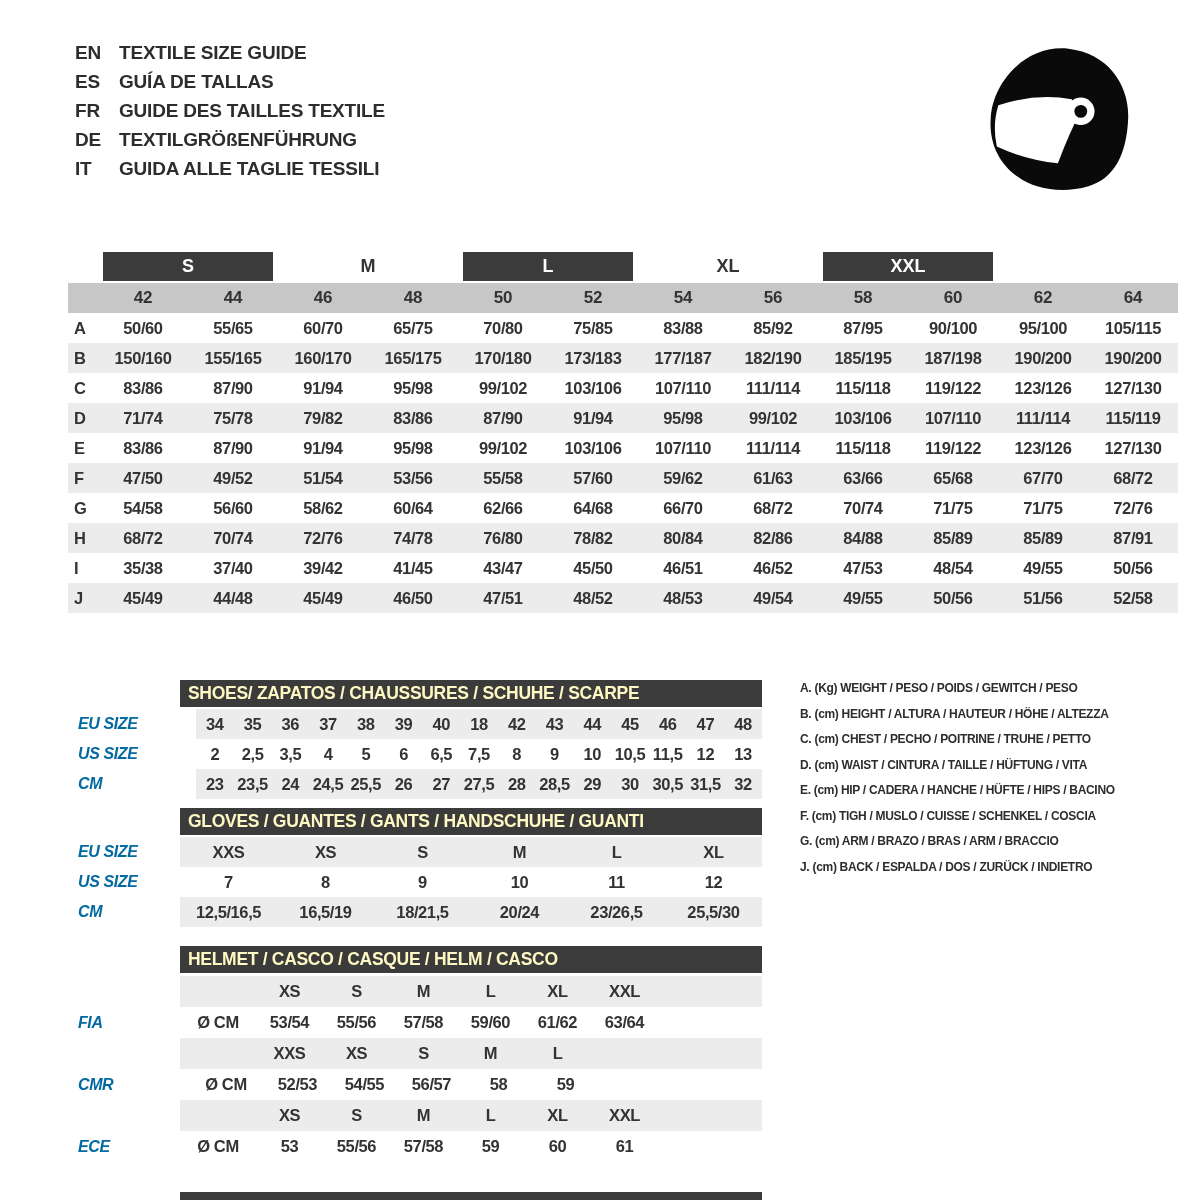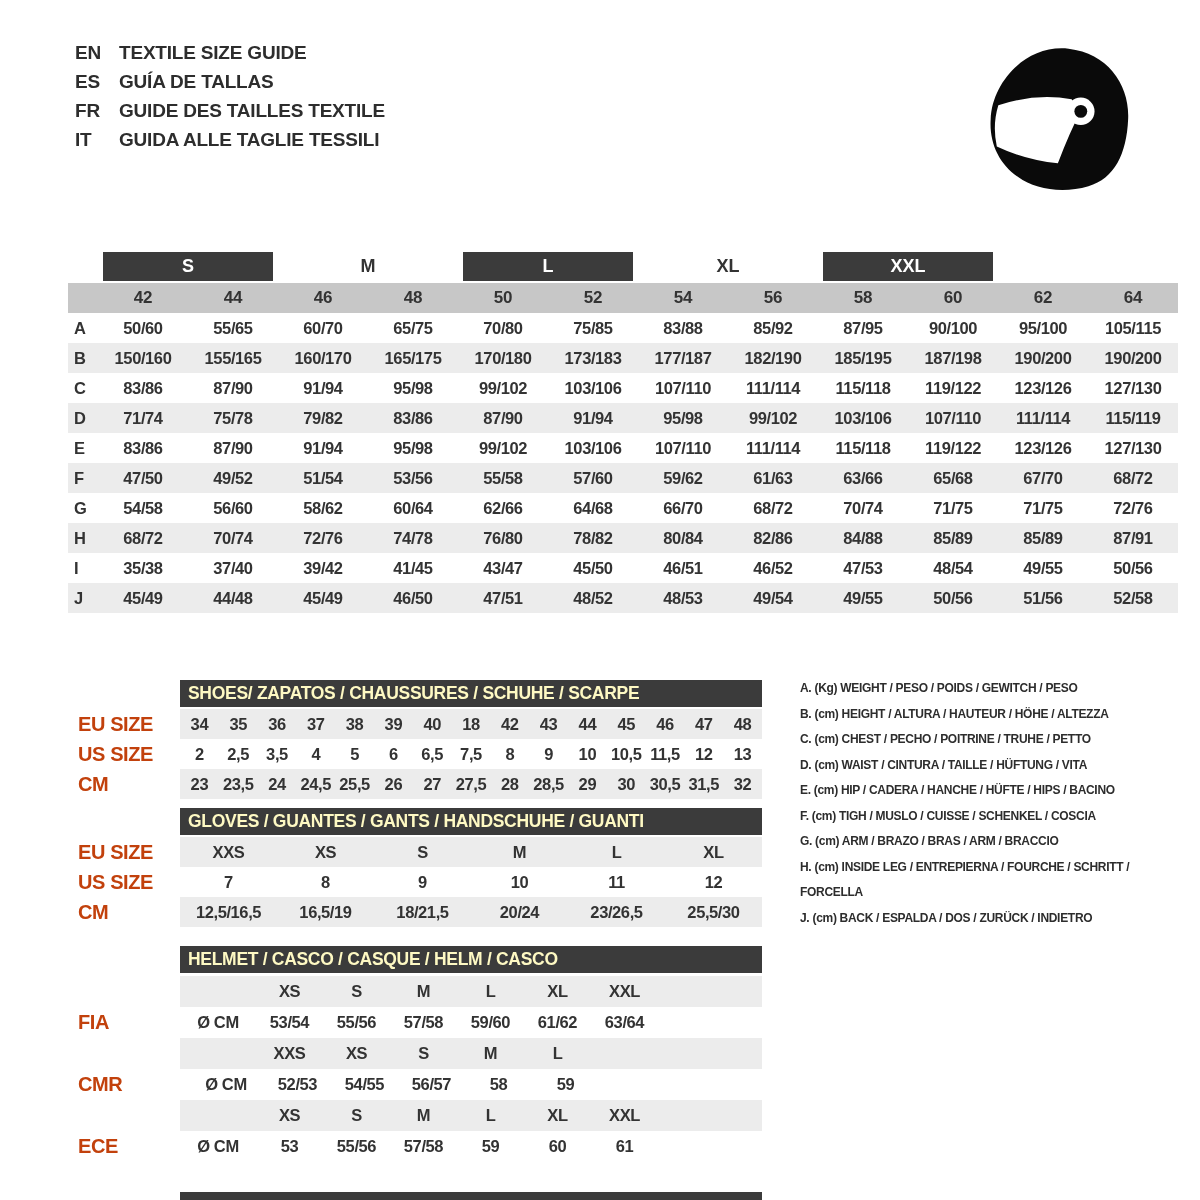--- a/index.html
+++ b/index.html
@@ -32,25 +32,25 @@
   #num-row div { display:flex; align-items:center; justify-content:center; font-size:17px; color:#333; letter-spacing:-0.3px; }
   .data-row { height:30px; font-size:16.5px; letter-spacing:-0.4px; }
   .data-row.band { background:#ececec; }
   .data-row .cell { display:flex; align-items:center; justify-content:center; }
   .row-key { display:flex; align-items:center; padding-left:6px; }
 
   
   .sec-bar { position:absolute; left:180px; width:582px; height:27px; background:#3b3b3b; color:#fef9c3;
              display:flex; align-items:center; padding-left:8px; font-size:17.5px; letter-spacing:-0.3px; }
   .sec-row { position:absolute; left:78px; width:684px; display:flex; font-size:16.5px; letter-spacing:-0.4px; }
-  .sec-row .lbl { width:102px; display:flex; align-items:center; font-size:20px; color:#c2410c; }
+  .sec-row .lbl { width:102px; display:flex; align-items:center; font-size:16px; color:#0369a1;font-style:italic; }
   .sec-row .vals { flex:1; display:grid; }
   .sec-row.band .vals { background:#ececec; }
   .sec-row .vals div { display:flex; align-items:center; justify-content:center; }
-  .cols15 .vals { grid-template-columns:repeat(15,1fr); }
+  .cols15 .vals { grid-template-columns:repeat(15,1fr);margin-left:16px; }
   .cols6  .vals { grid-template-columns:repeat(6,1fr); }
   .colsH  .vals { grid-template-columns:76px repeat(6,67px) 1fr; }
 
   
   #legend { position:absolute; left:800px; top:676px; width:385px;
             font-size:12px; line-height:25.5px; letter-spacing:-0.3px; color:#2d2d2d; }
 
   
   .crop-bar { position:absolute; left:180px; top:1192px; width:582px; height:8px; background:#3b3b3b; }
 </style>
@@ -64,20 +64,24 @@
         <div class="title-code">EN</div>
         <div class="title-text">TEXTILE SIZE GUIDE</div>
       </div>
       <div class="title-row">
         <div class="title-code">ES</div>
         <div class="title-text">GUÍA DE TALLAS</div>
       </div>
       <div class="title-row">
         <div class="title-code">FR</div>
         <div class="title-text">GUIDE DES TAILLES TEXTILE</div>
+      </div>
+      <div class="title-row">
+        <div class="title-code">DE</div>
+        <div class="title-text">TEXTILGRÖßENFÜHRUNG</div>
       </div>
       <div class="title-row">
         <div class="title-code">IT</div>
         <div class="title-text">GUIDA ALLE TAGLIE TESSILI</div>
       </div>
     </div>
 
   <div class="helmet-icon">
     <svg viewBox="0 0 110 100" xmlns="http://www.w3.org/2000/svg">
       <path d="M58 4 C84 7 98 28 97 50 C96 73 88 89 71 94 C54 99 36 96 25 88 C12 79 6 65 7 50 C8 25 31 1 58 4 Z" fill="#0a0a0a"></path>
@@ -441,19 +445,18 @@
     </div>
 
   <div id="legend">
       <div class="legend-item">A. (Kg) WEIGHT / PESO / POIDS / GEWITCH / PESO</div>
       <div class="legend-item">B. (cm) HEIGHT / ALTURA / HAUTEUR / HÖHE / ALTEZZA</div>
       <div class="legend-item">C. (cm) CHEST / PECHO / POITRINE / TRUHE / PETTO</div>
       <div class="legend-item">D. (cm) WAIST / CINTURA / TAILLE / HÜFTUNG / VITA</div>
       <div class="legend-item">E. (cm) HIP / CADERA / HANCHE / HÜFTE / HIPS / BACINO</div>
       <div class="legend-item">F. (cm) TIGH / MUSLO / CUISSE / SCHENKEL / COSCIA</div>
       <div class="legend-item">G. (cm) ARM / BRAZO / BRAS / ARM / BRACCIO</div>
-      <div class="legend-item">H. (cm) INSIDE LEG / ENTREPIERNA / FOURCHE / SCHRITT / FORCELLA</div>
       <div class="legend-item">J. (cm) BACK / ESPALDA / DOS / ZURÜCK / INDIETRO</div>
     </div>
 
   <div class="crop-bar"></div>
 
 </div>
 
 </body></html>

